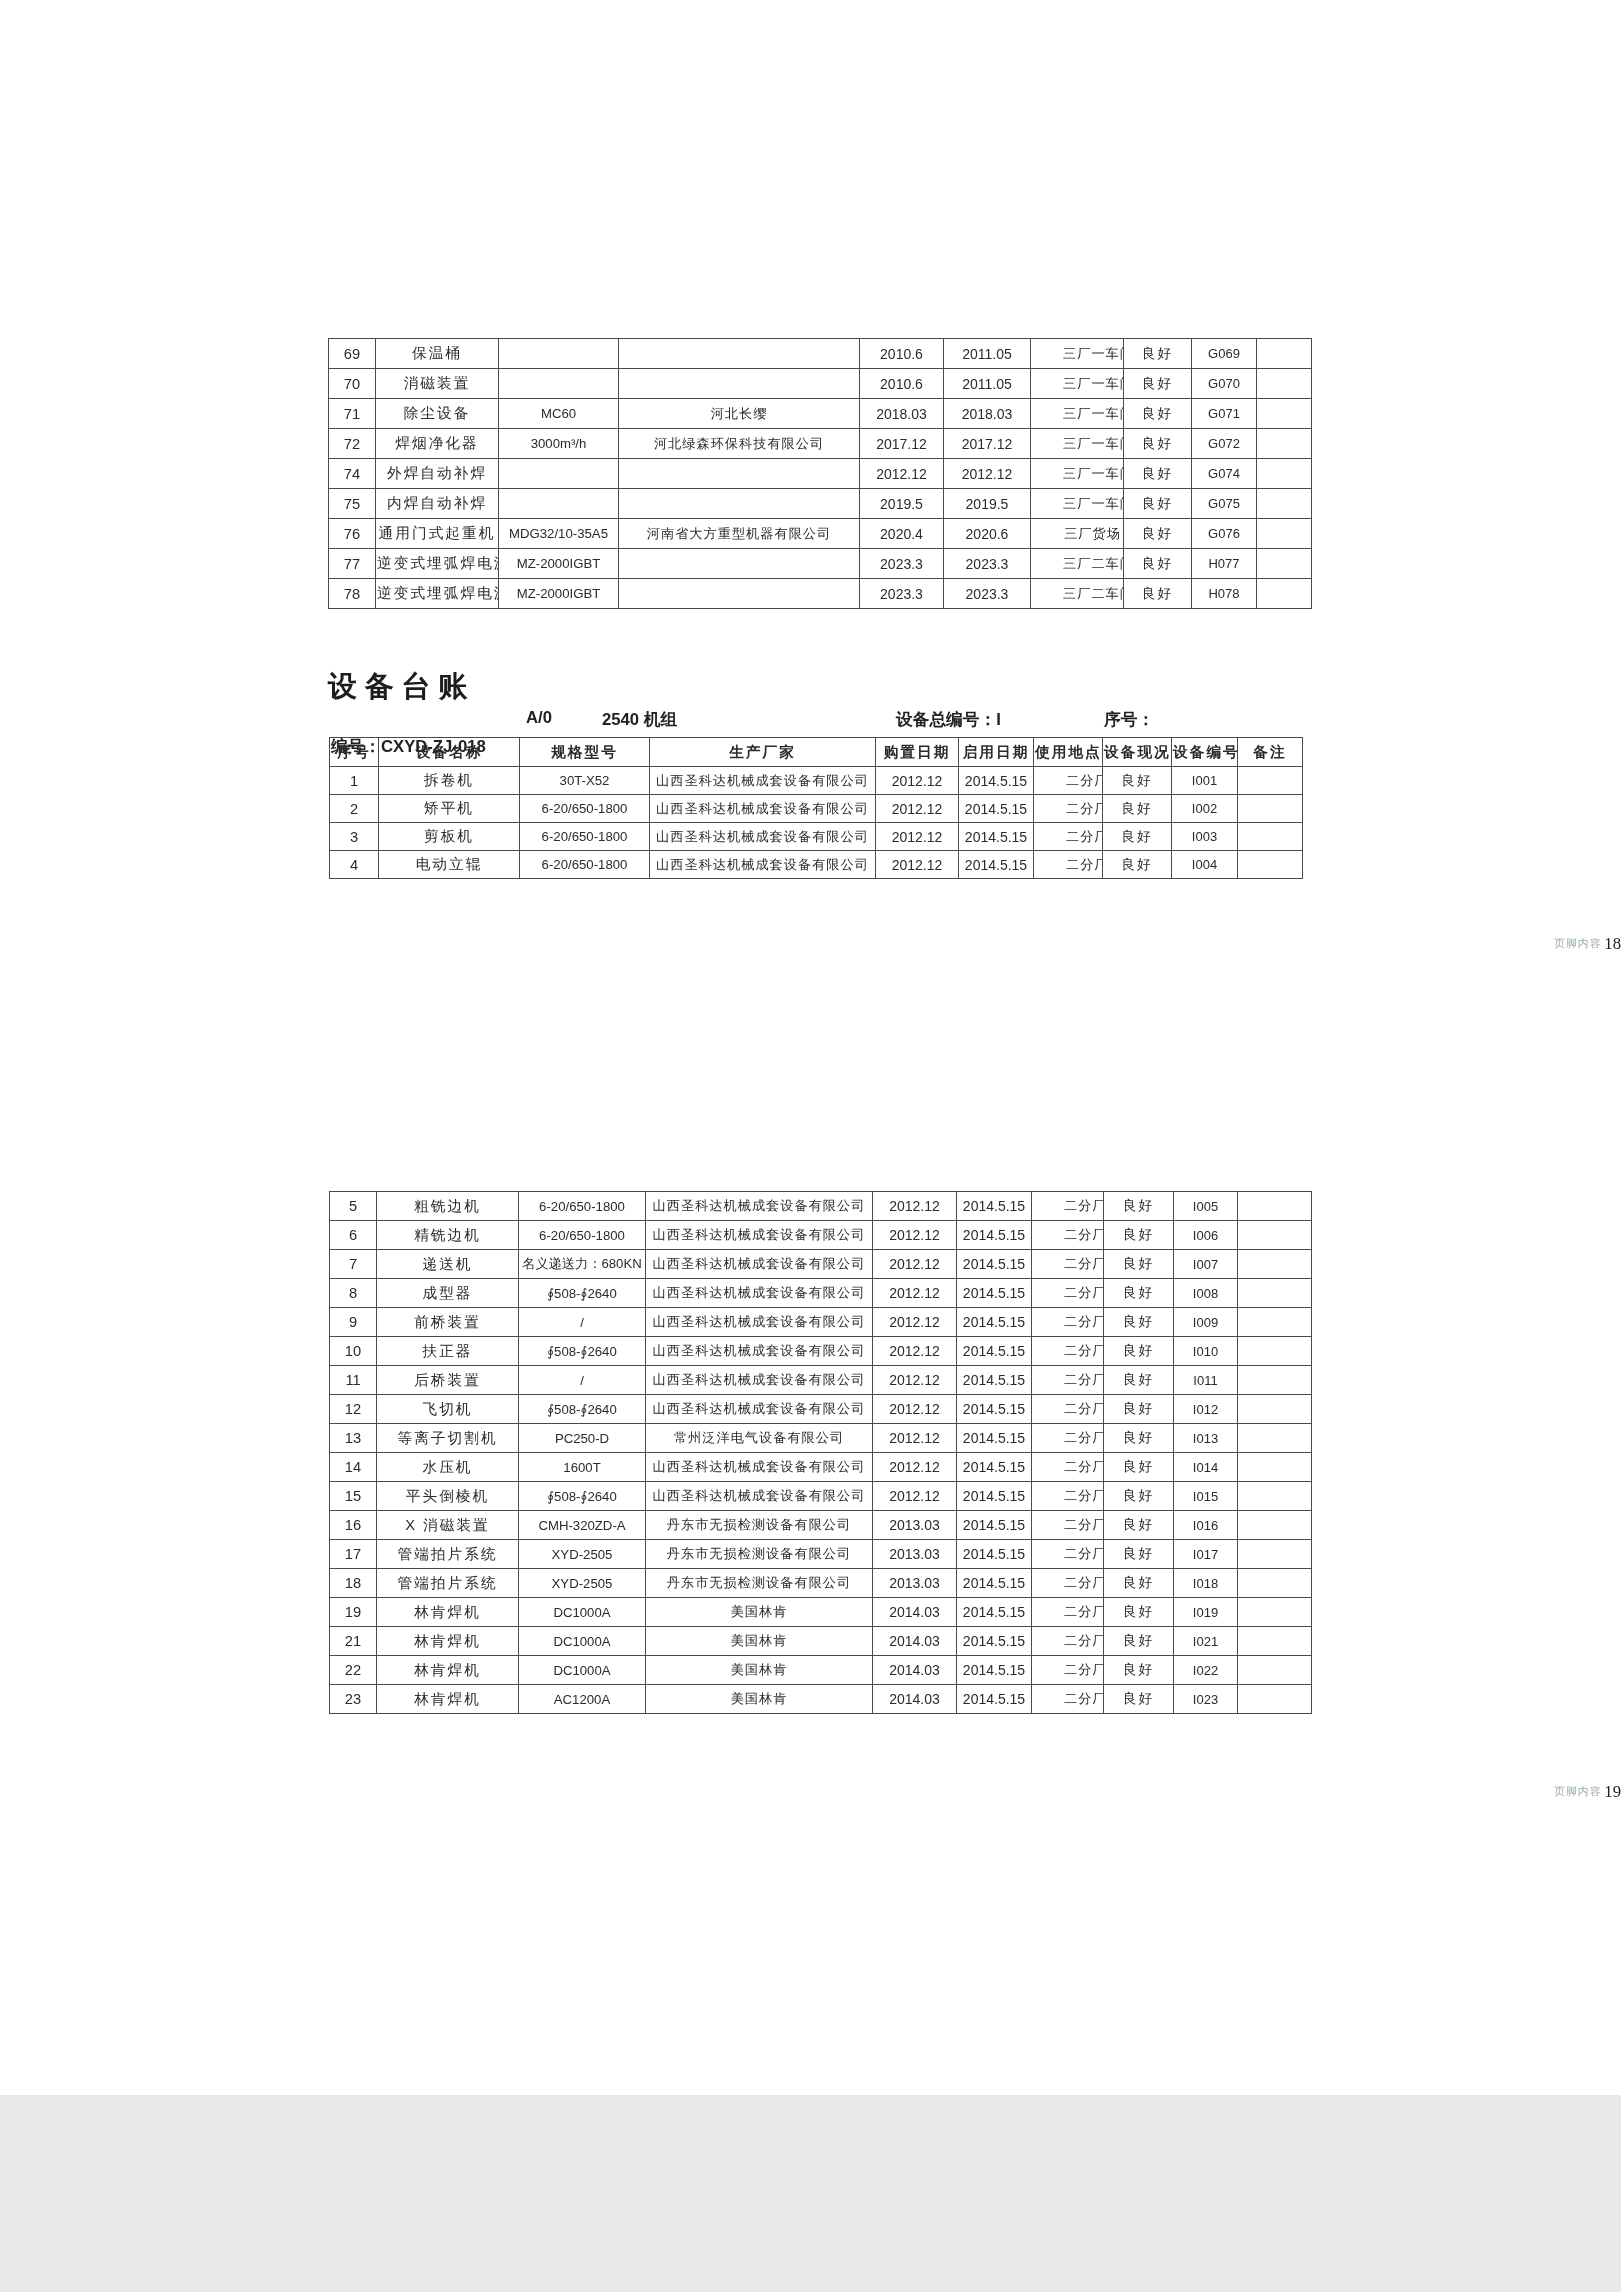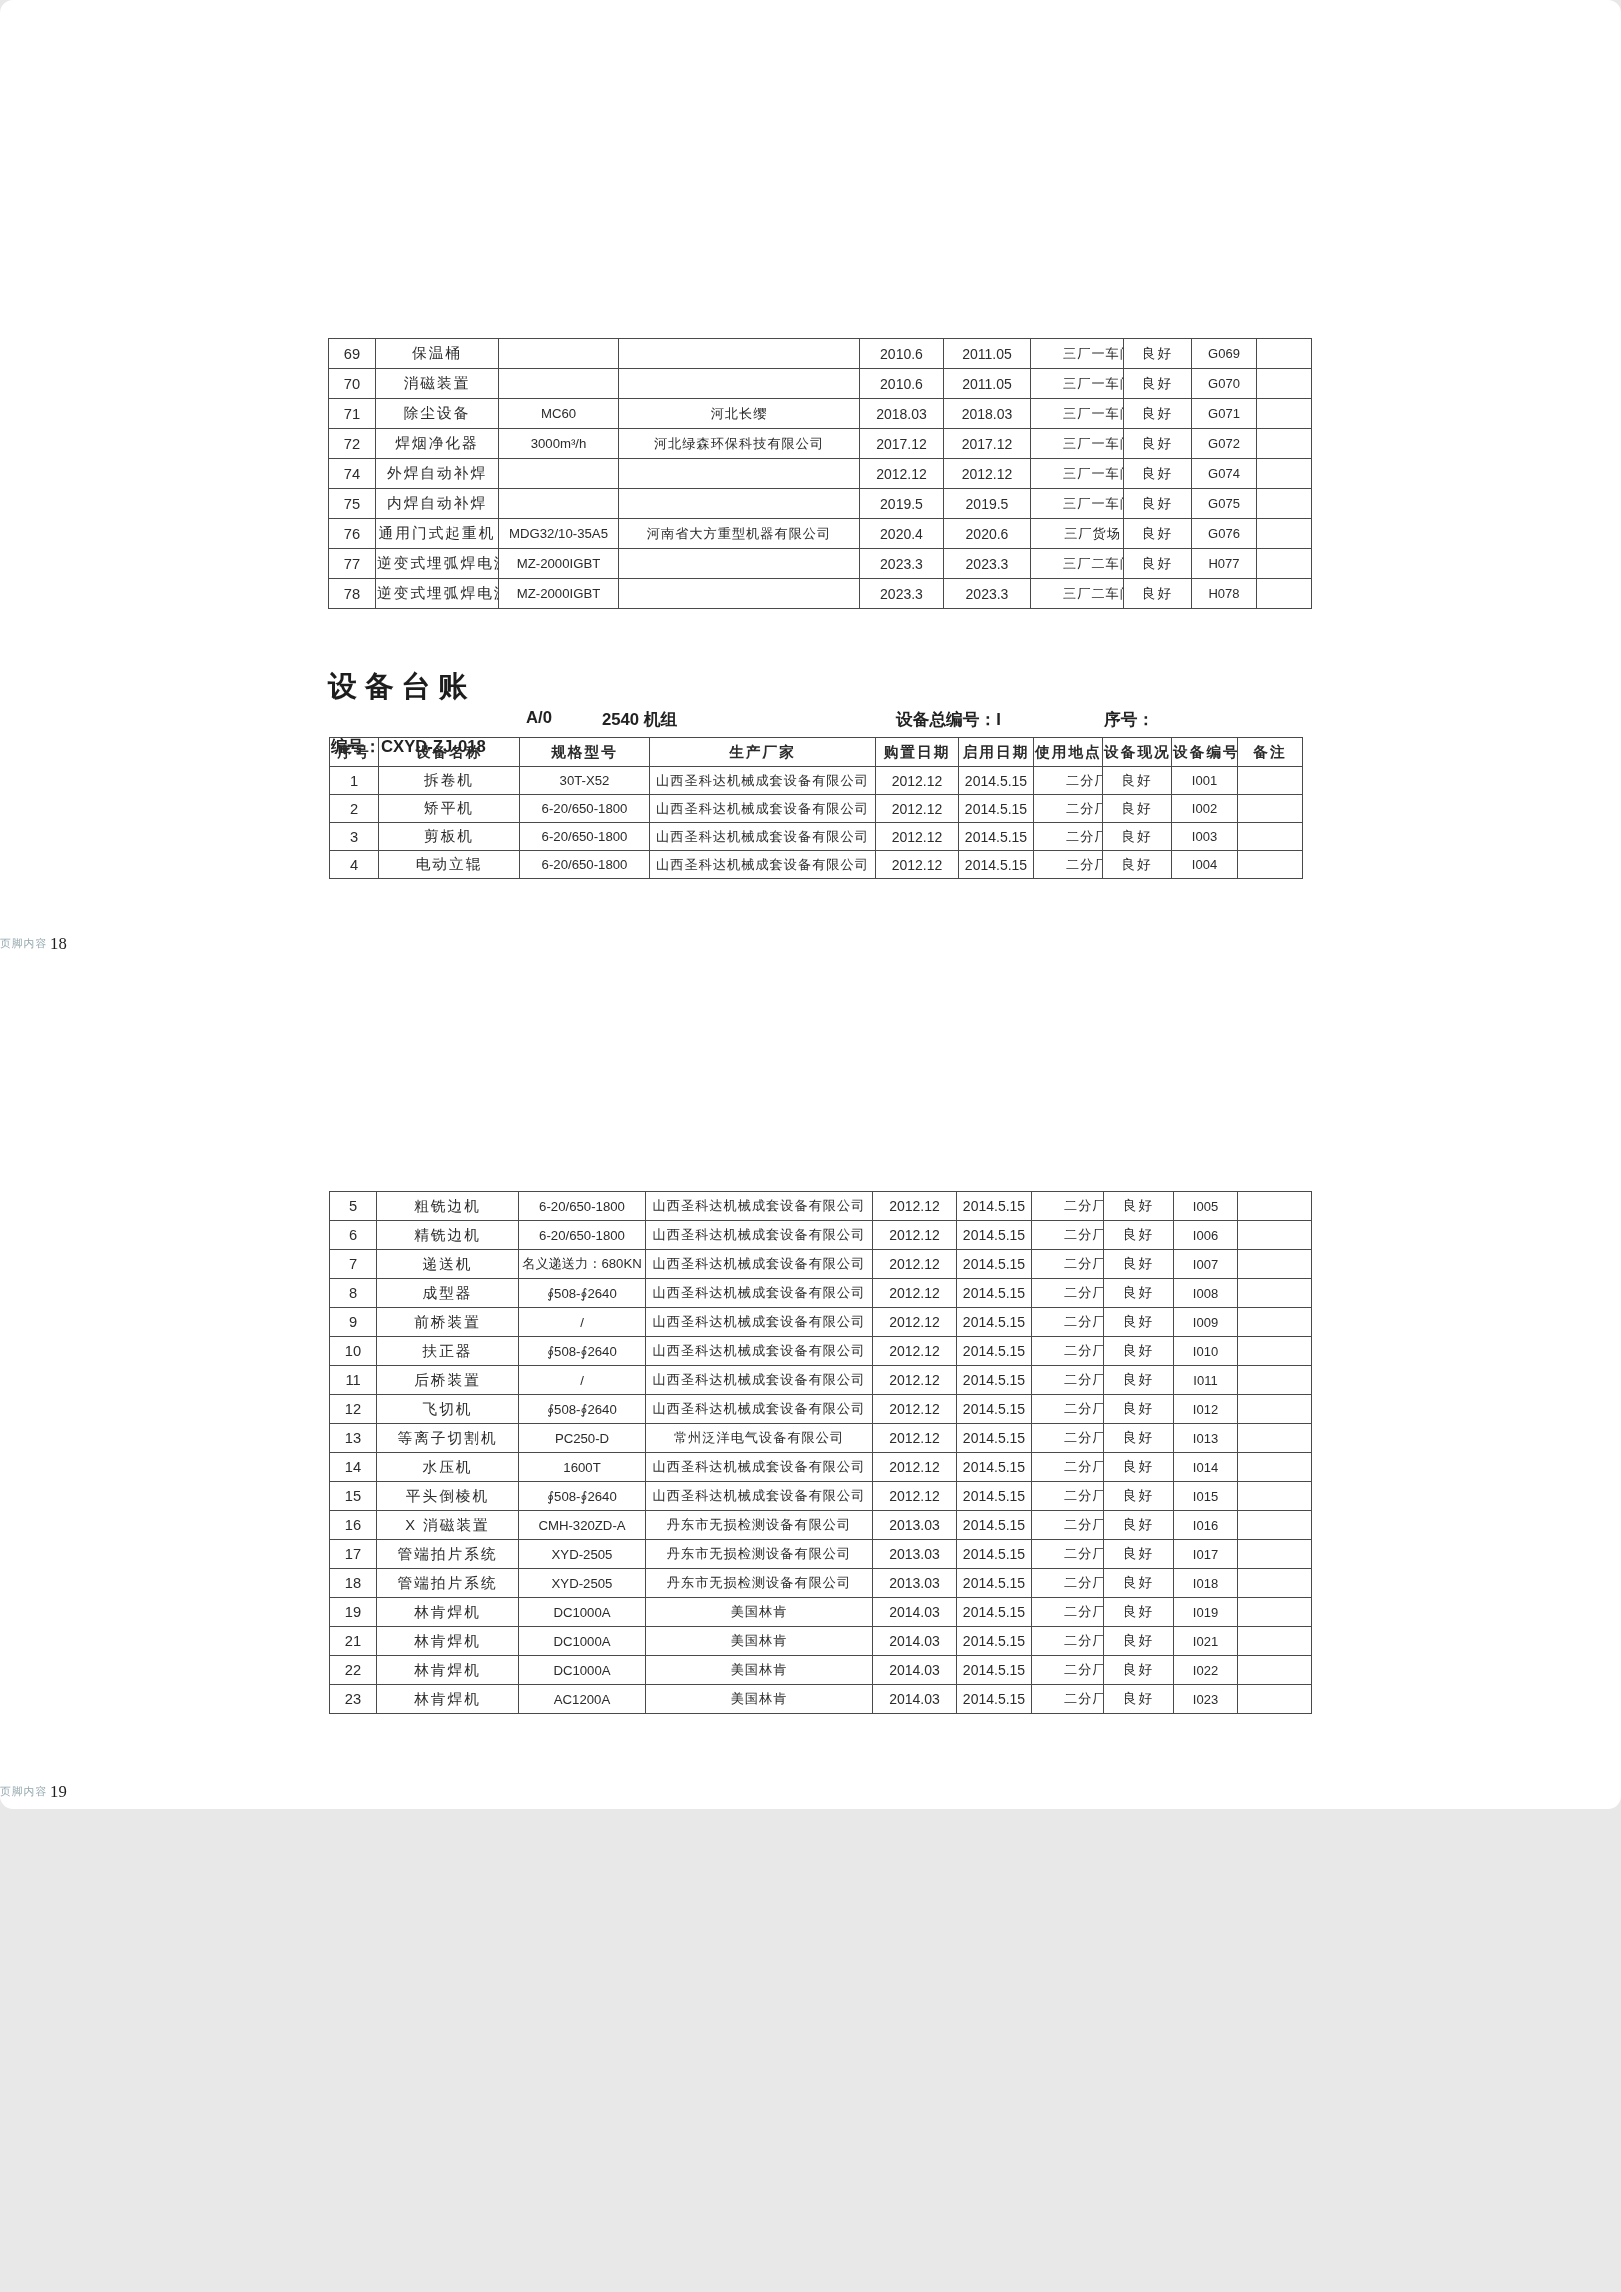--- a/index.html
+++ b/index.html
@@ -1,23 +1,22 @@
 <!DOCTYPE html>
 <html><head>
 <meta charset="utf-8">
 <style>
   html,body{margin:0;padding:0;background:#e8e8e8;}
   .page{
     position:relative;
-    width:1621px;height:1809px;
+    width:1621px;height:2095px;
     background:#ffffff;
     font-family:"Liberation Sans", sans-serif;
     color:#2b2b2b;
     overflow:hidden;
-    border-radius:13px;
   }
   table{
     border-collapse:collapse;
     table-layout:fixed;
     position:absolute;
   }
   td,th{
     border:1.5px solid #4a4a4a;
     text-align:center;
     vertical-align:middle;
@@ -53,21 +52,21 @@
     position:absolute;left:328px;top:708px;width:982px;height:25.5px;
     font-size:16.7px;font-weight:600;color:#222;
   }
   .meta-line span{position:absolute;white-space:nowrap;}
   .m-doc{left:2.9px;margin-top:27px;}
   .m-rev{left:198px;}
   .m-unit{left:274px;}
   .m-total{left:568px;}
   .m-serial{left:776px;}
   .page-footer{
-    position:absolute;width:100%;text-align:left;
+    position:absolute;width:100%;text-align:right;
   }
   .pf-18{top:934px;}
   .pf-19{top:1782px;}
   .pf-prefix{
     font-size:10.8px;color:#94a8ae;letter-spacing:1px;
     font-family:"Liberation Serif", serif;
     vertical-align:2px;margin-right:2.9px;
   }
   .pf-num{
     font-size:16.7px;color:#1e1e1e;

